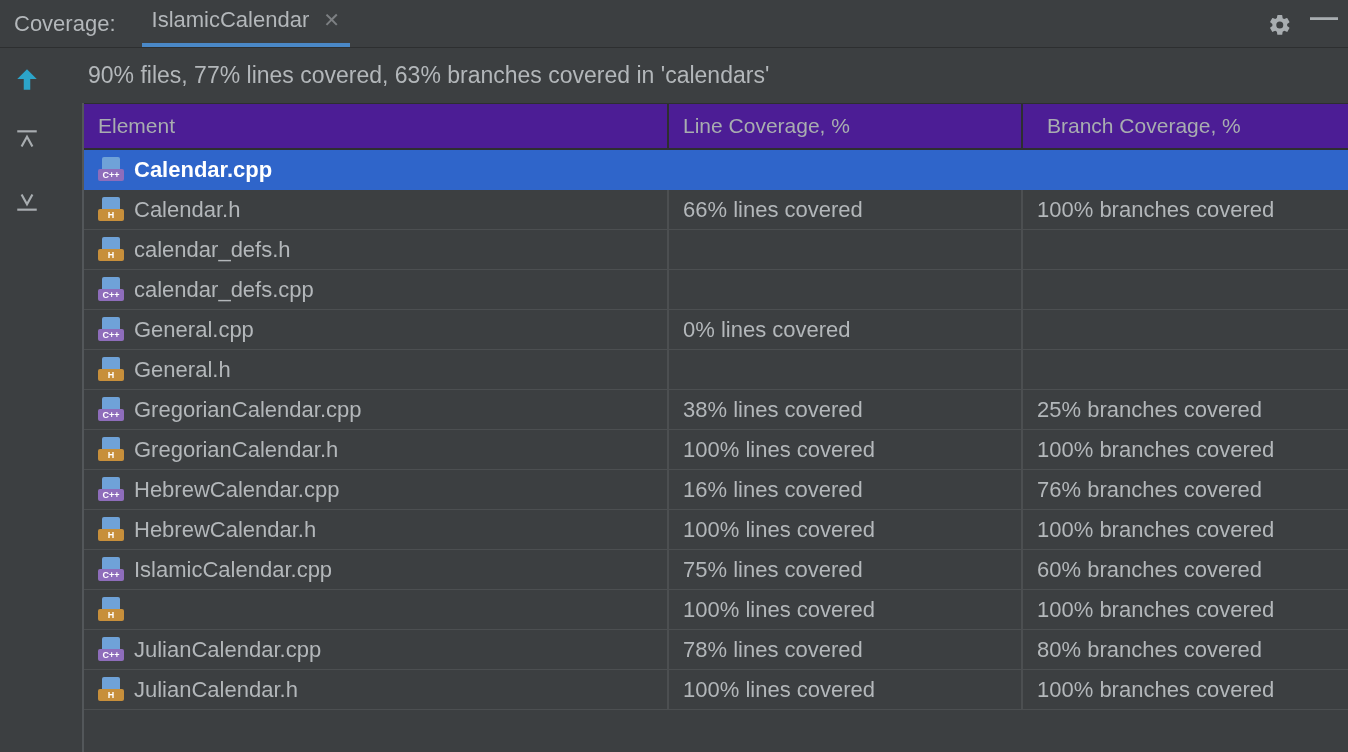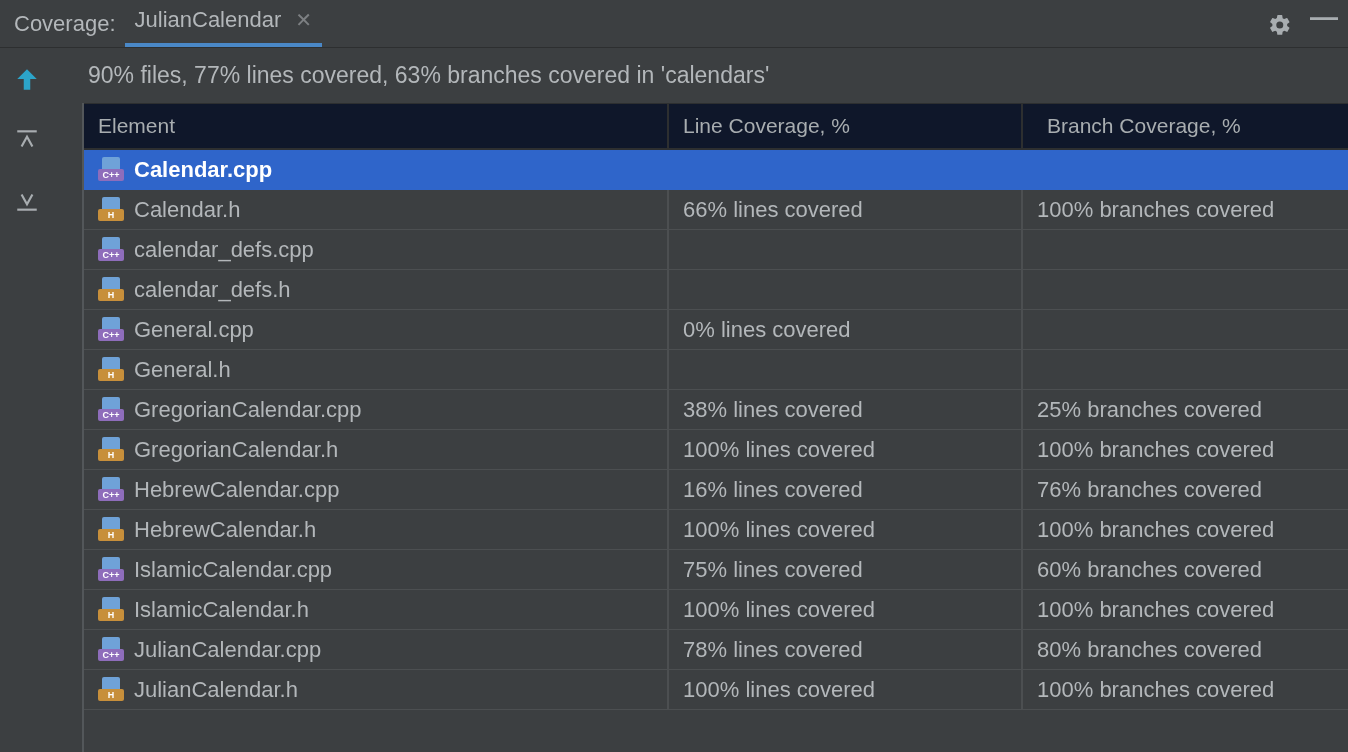--- a/index.html
+++ b/index.html
@@ -25,21 +25,21 @@
     align-items: flex-end;
     height: 48px;
     padding: 0 12px 0 14px;
     background: #3c3f41;
     border-bottom: 1px solid #2d2f30;
   }
   .header-title {
     color: #b3b7ba;
     font-size: 22px;
     padding-bottom: 10px;
-    margin-right: 9px;
+    margin-right: 26px;
   }
   .header-tab {
     display: flex;
     align-items: center;
     color: #b3b7ba;
     font-size: 22px;
     padding: 0 10px 10px 10px;
     border-bottom: 4px solid #4a88c7;
     position: relative;
     height: 100%;
@@ -102,21 +102,21 @@
     font-size: 23px;
     padding: 14px 6px 14px 6px;
   }
   .table-wrap {
     flex: 1;
     border-left: 2px solid #53575a;
     min-height: 0;
   }
   .thead {
     display: flex;
-    background: #0f172a;
+    background: #4c1d95;
     border-top: 1px solid #2d2f30;
     border-bottom: 2px solid #2d2f30;
   }
   .th {
     padding: 10px 14px;
     color: #a8adb0;
     font-size: 21px;
     border-right: 2px solid #2d2f30;
   }
   .th:last-child { border-right: none; }
@@ -181,21 +181,21 @@
   #rows { }
 </style>
 </head>
 <body>
 
 <div class="root">
 
   <div class="header">
     <span class="header-title">Coverage:</span>
     <div class="header-tab">
-      <span>JulianCalendar</span>
+      <span>IslamicCalendar</span>
       <span class="close">✕</span>
     </div>
     <div class="header-spacer"></div>
     <span class="header-icon">
       <svg viewBox="0 0 24 24">
           <path fill="#a8adb0" d="M19.14,12.94a7,7,0,0,0,.05-.94,7,7,0,0,0-.05-.94l2.11-1.65a.5.5,0,0,0,.12-.64l-2-3.46a.5.5,0,0,0-.61-.22l-2.49,1a7,7,0,0,0-1.63-.94l-.38-2.65A.5.5,0,0,0,13.77,2H9.77a.5.5,0,0,0-.49.42L8.9,5.07a7,7,0,0,0-1.63.94l-2.49-1a.5.5,0,0,0-.61.22l-2,3.46a.5.5,0,0,0,.12.64L4.4,11a7,7,0,0,0-.05.94,7,7,0,0,0,.05.94L2.29,14.53a.5.5,0,0,0-.12.64l2,3.46a.5.5,0,0,0,.61.22l2.49-1a7,7,0,0,0,1.63.94l.38,2.65a.5.5,0,0,0,.49.42h4a.5.5,0,0,0,.49-.42l.38-2.65a7,7,0,0,0,1.63-.94l2.49,1a.5.5,0,0,0,.61-.22l2-3.46a.5.5,0,0,0-.12-.64ZM11.77,15.5A3.5,3.5,0,1,1,15.27,12,3.5,3.5,0,0,1,11.77,15.5Z"></path>
         </svg>
     </span>
     <span class="header-hide">—</span>
   </div>
@@ -249,36 +249,36 @@
                   <span class="base"></span>
                   <span class="badge"></span>
                 </span>
                 <span class="filename">Calendar.h</span>
               </div>
               <div class="td col-line">66% lines covered</div>
               <div class="td col-branch">100% branches covered</div>
             </div>
             <div class="trow">
               <div class="td col-el">
+                <span class="file-icon h">
+                  <span class="base"></span>
+                  <span class="badge"></span>
+                </span>
+                <span class="filename">calendar_defs.h</span>
+              </div>
+              <div class="td col-line"></div>
+              <div class="td col-branch"></div>
+            </div>
+            <div class="trow">
+              <div class="td col-el">
                 <span class="file-icon cpp">
                   <span class="base"></span>
                   <span class="badge"></span>
                 </span>
                 <span class="filename">calendar_defs.cpp</span>
-              </div>
-              <div class="td col-line"></div>
-              <div class="td col-branch"></div>
-            </div>
-            <div class="trow">
-              <div class="td col-el">
-                <span class="file-icon h">
-                  <span class="base"></span>
-                  <span class="badge"></span>
-                </span>
-                <span class="filename">calendar_defs.h</span>
               </div>
               <div class="td col-line"></div>
               <div class="td col-branch"></div>
             </div>
             <div class="trow">
               <div class="td col-el">
                 <span class="file-icon cpp">
                   <span class="base"></span>
                   <span class="badge"></span>
                 </span>
@@ -352,21 +352,20 @@
               </div>
               <div class="td col-line">75% lines covered</div>
               <div class="td col-branch">60% branches covered</div>
             </div>
             <div class="trow">
               <div class="td col-el">
                 <span class="file-icon h">
                   <span class="base"></span>
                   <span class="badge"></span>
                 </span>
-                <span class="filename">IslamicCalendar.h</span>
               </div>
               <div class="td col-line">100% lines covered</div>
               <div class="td col-branch">100% branches covered</div>
             </div>
             <div class="trow">
               <div class="td col-el">
                 <span class="file-icon cpp">
                   <span class="base"></span>
                   <span class="badge"></span>
                 </span>

